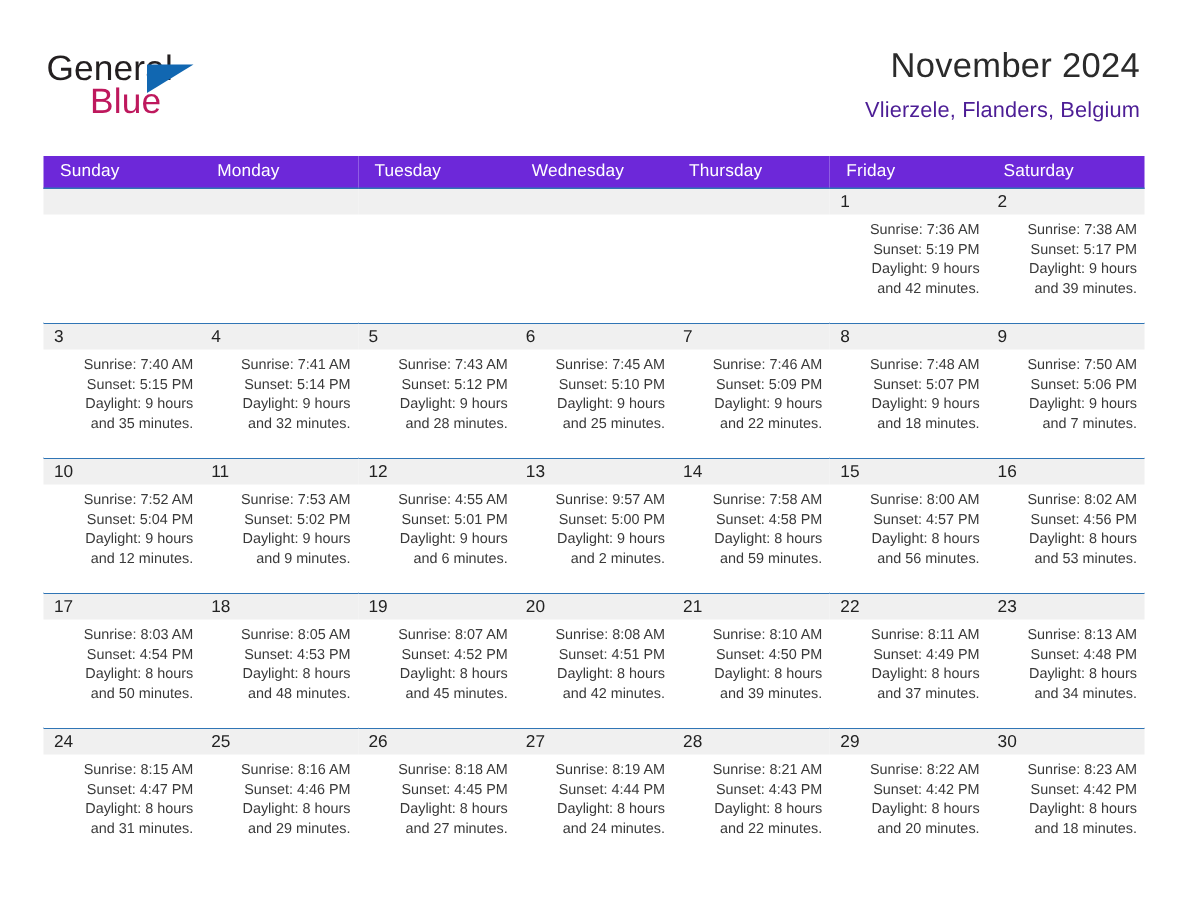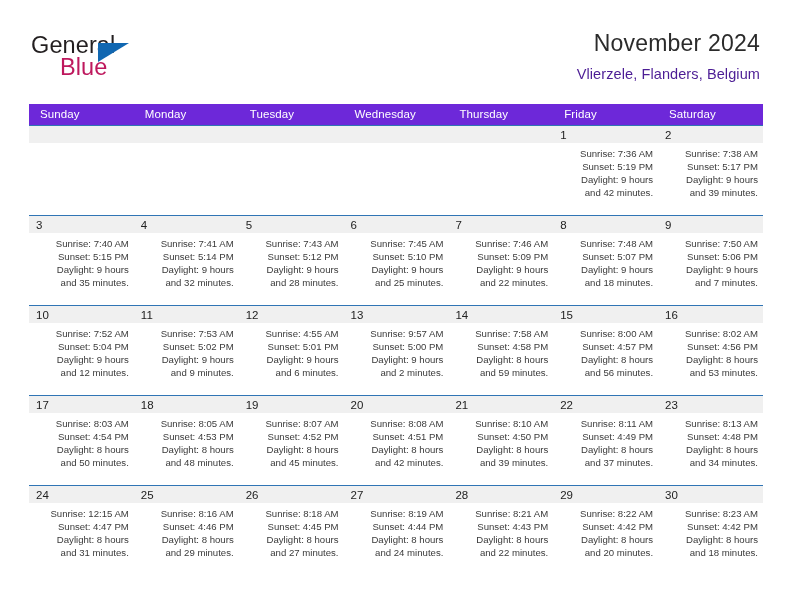--- a/index.html
+++ b/index.html
@@ -461,21 +461,21 @@
                 <div>and 34 minutes.</div>
               </div>
             </div>
           </td>
         </tr>
         <tr class="week-row">
           <td>
             <div class="cell-inner">
               <div class="day-band">24</div>
               <div class="cell-body">
-                <div>Sunrise: 12:15 AM</div>
+                <div>Sunrise: 8:15 AM</div>
                 <div>Sunset: 4:47 PM</div>
                 <div>Daylight: 8 hours</div>
                 <div>and 31 minutes.</div>
               </div>
             </div>
           </td>
           <td>
             <div class="cell-inner">
               <div class="day-band">25</div>
               <div class="cell-body">

